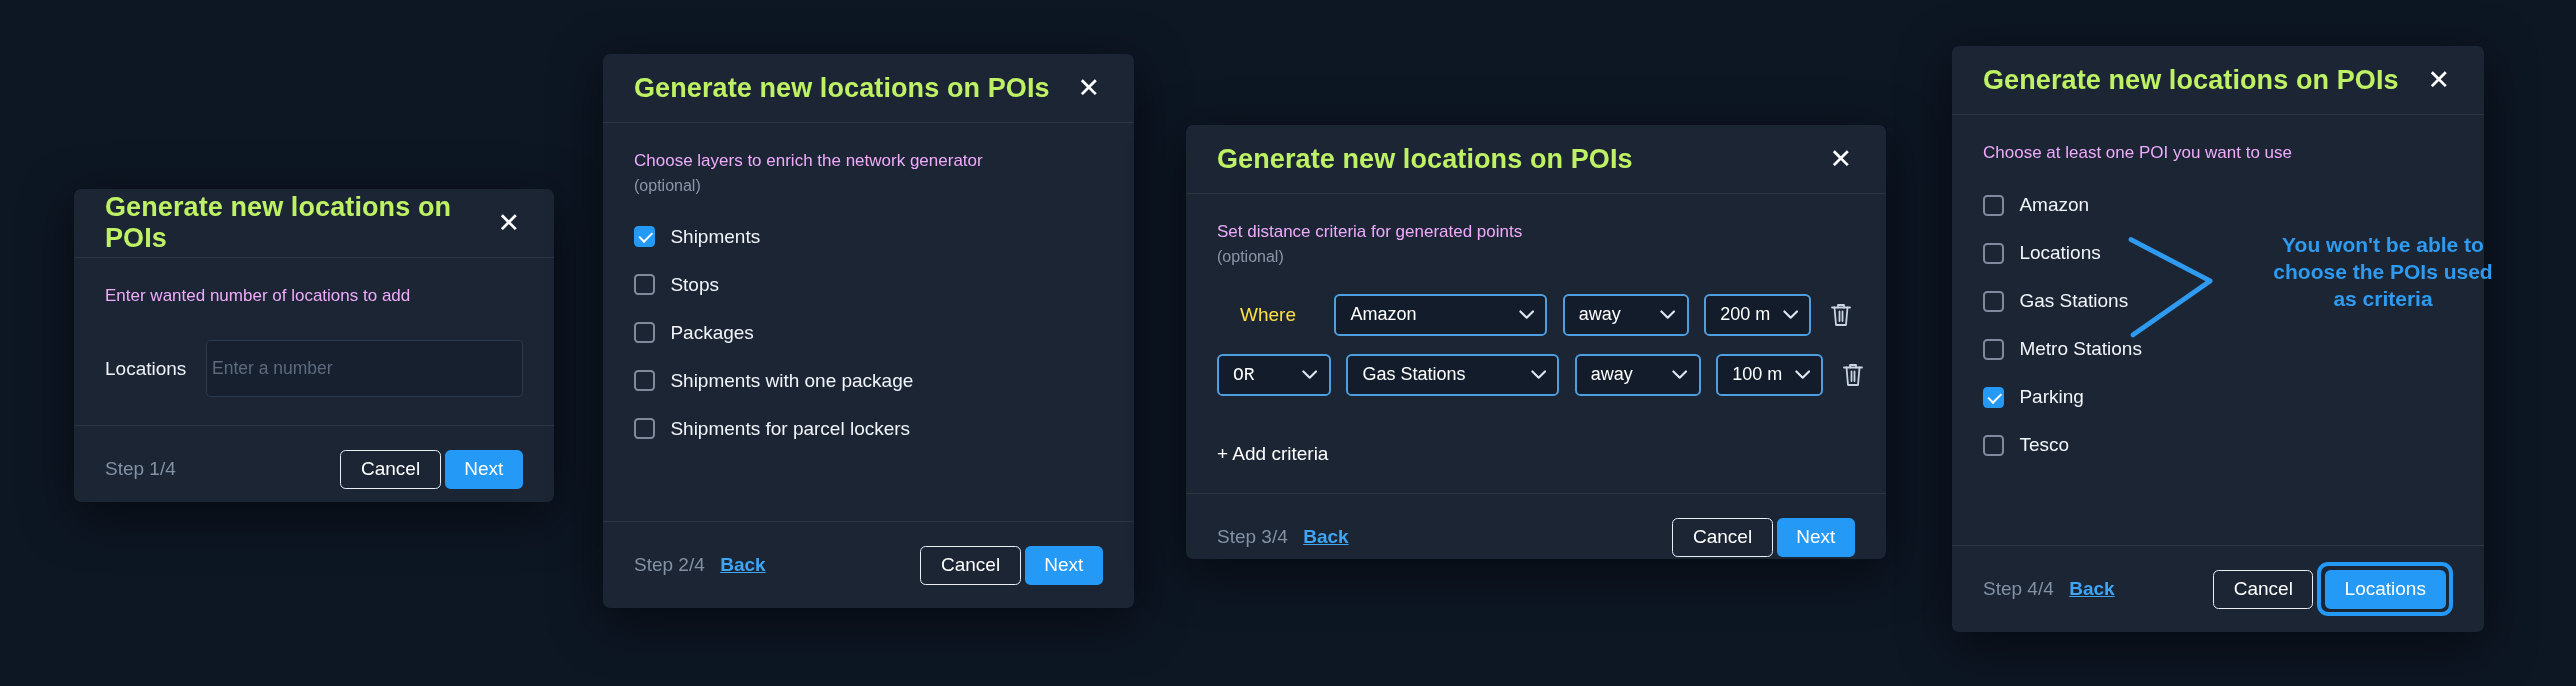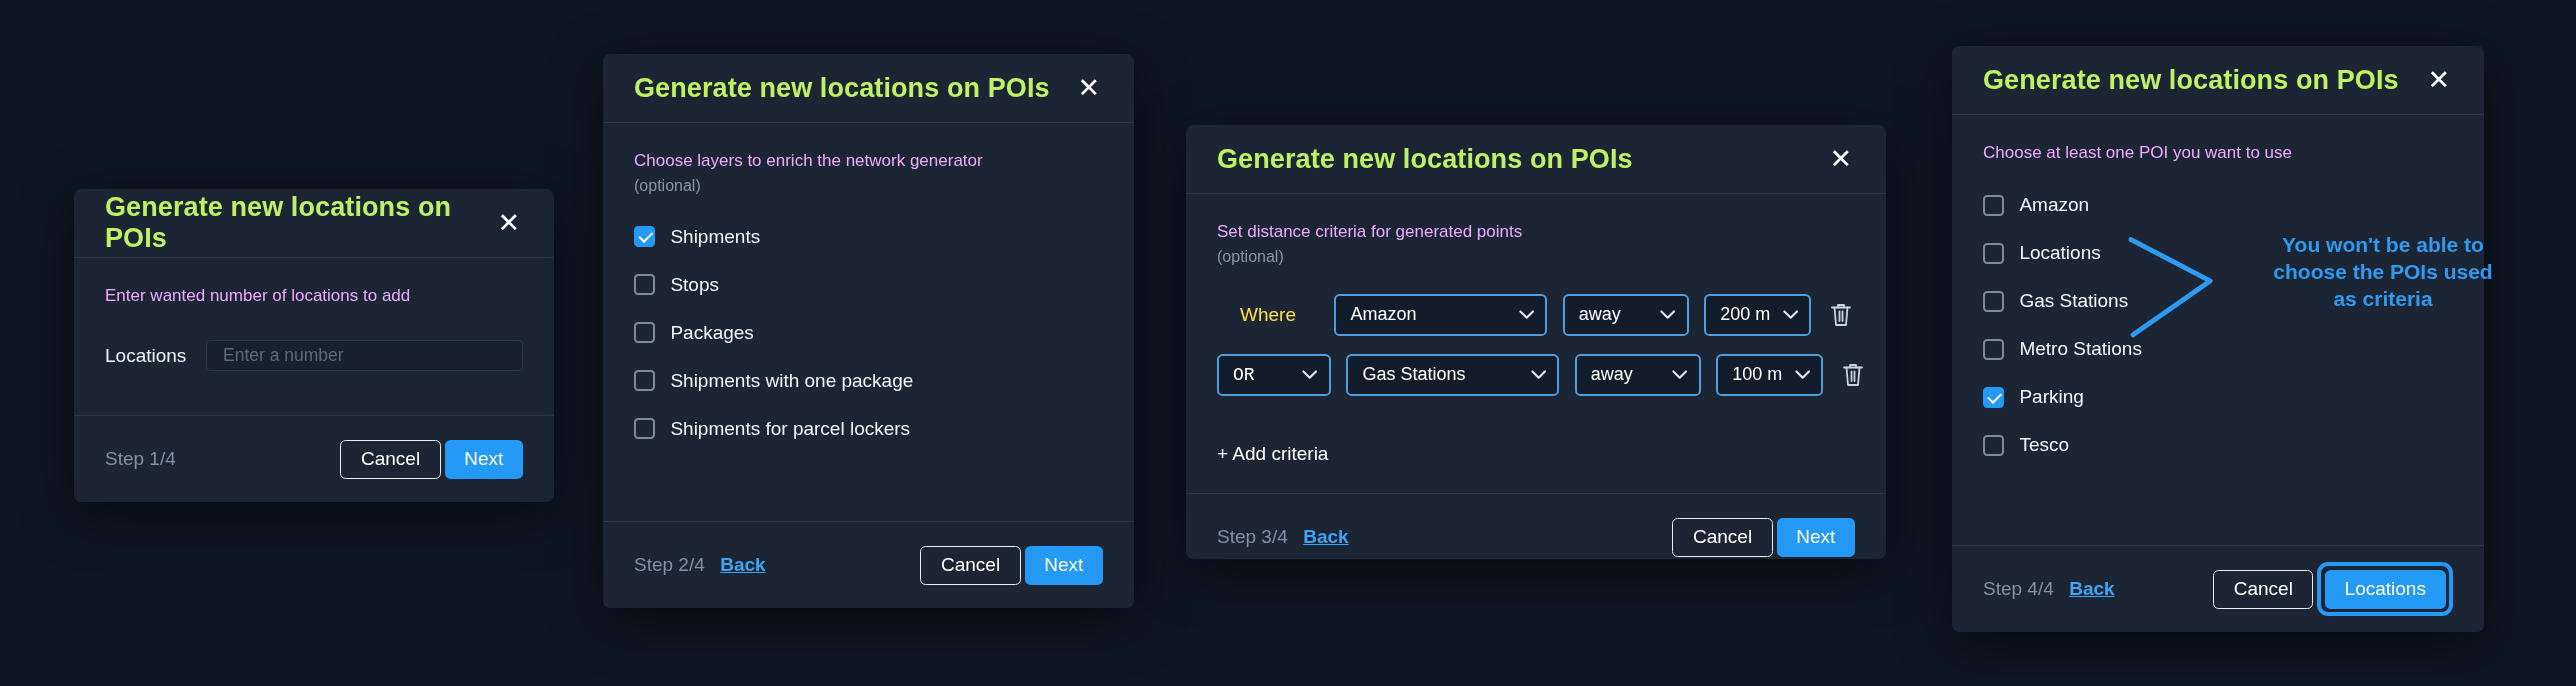--- a/index.html
+++ b/index.html
@@ -28,22 +28,22 @@
   }
 
   .modal-body { flex:1 1 auto; padding:28px 31px; position:relative; }
   .instruction { font-size:17px; color:#f0abfc; }
   .optional { font-size:16px; color:#8a96a8; margin-top:5.6px; }
 
   
   .locations-row { display:flex; align-items:center; justify-content:space-between; margin-top:34px; }
   .field-label { font-size:19px; color:#eef2f7; }
   .text-input {
-    width:317px; height:31px; background:#16202e; border:1.4px solid #2c3a4e; border-radius:4.2px;
-    color:#ffffff; font-size:17.5px; padding:0 16px; font-family:inherit; outline:none;
+    width:317px; height:57px; background:#16202e; border:1.4px solid #2c3a4e; border-radius:4.2px;
+    color:#ffffff; font-size:17.5px; padding:0 5px; font-family:inherit; outline:none;
   }
   .text-input::placeholder { color:#5d6a7d; }
 
   
   .check-list { margin-top:31px; }
   .check-row { display:flex; align-items:center; margin-bottom:26px; cursor:pointer; }
   .check-row:last-child { margin-bottom:0; }
   .checkbox {
     width:21px; height:21px; border:2.1px solid #7f8b9d; border-radius:4.2px;
     margin-right:15.4px; position:relative; flex:0 0 auto; background:transparent;

